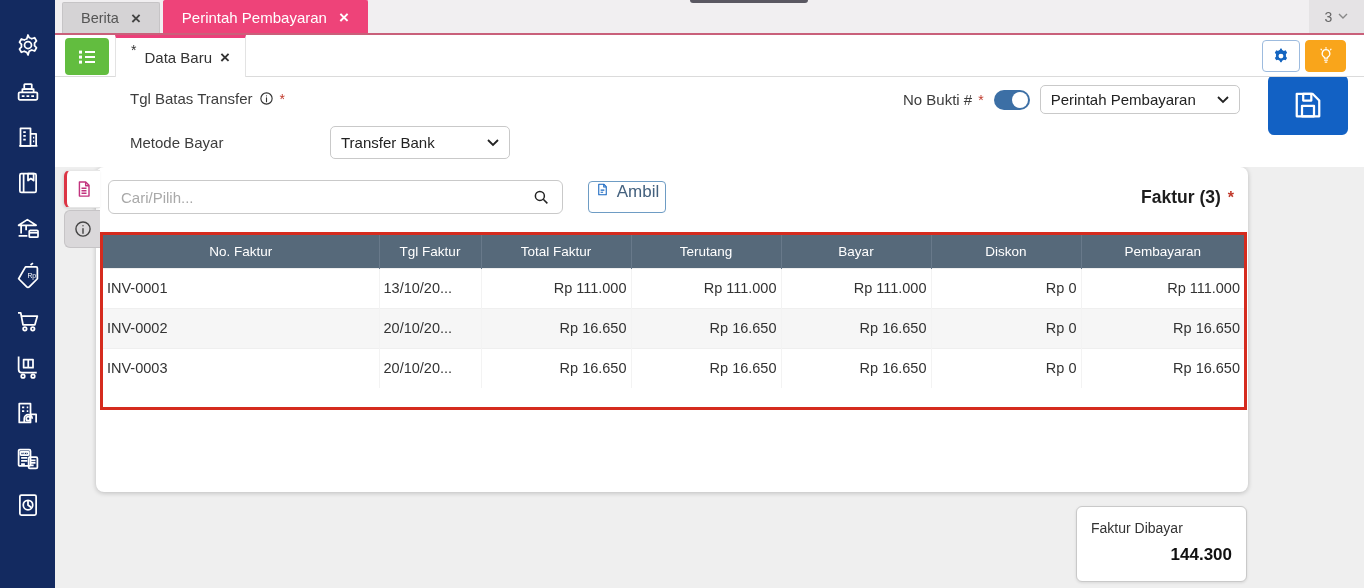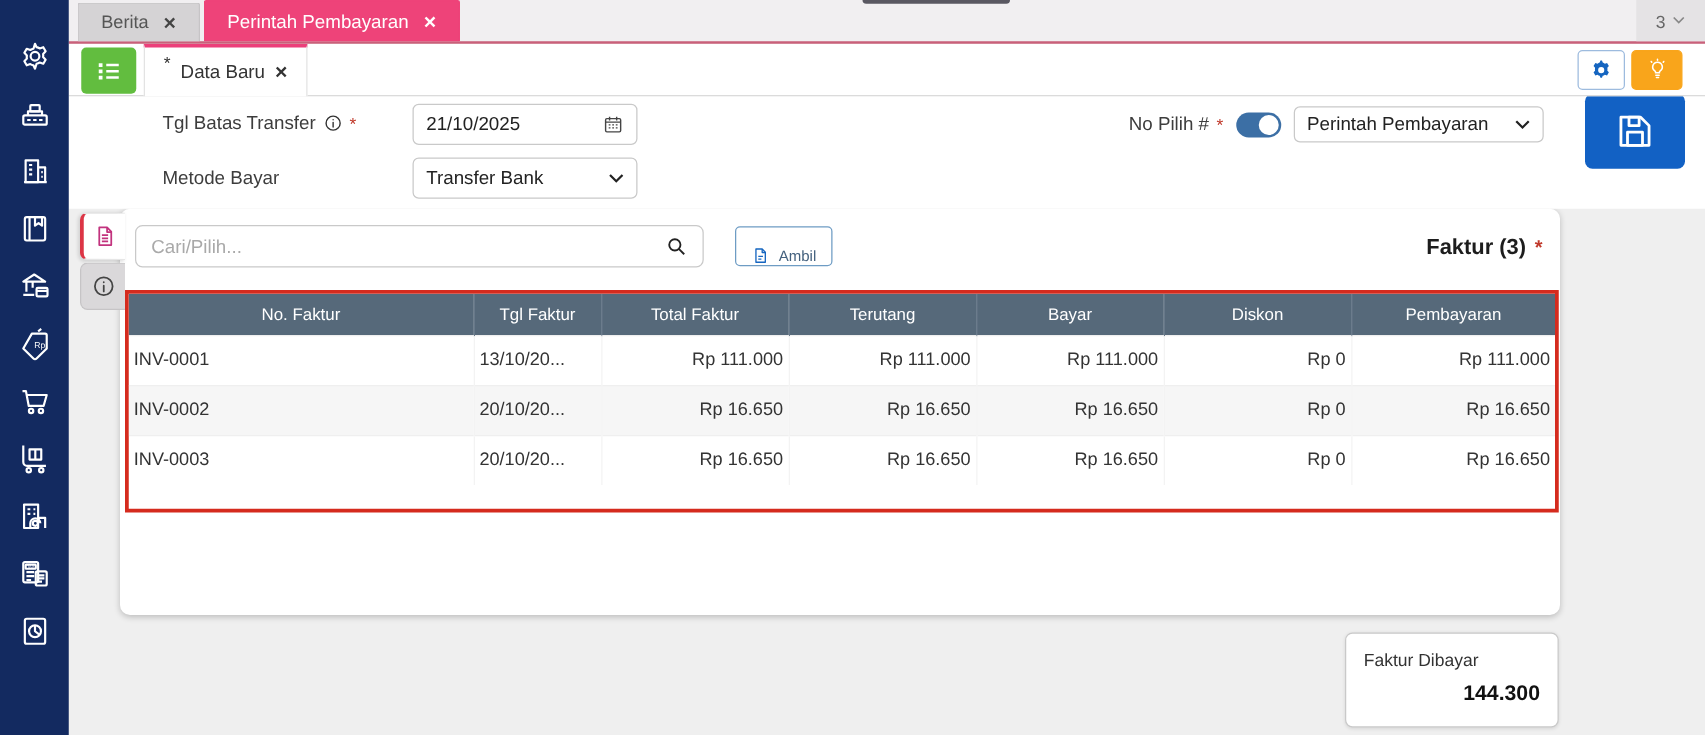--- a/index.html
+++ b/index.html
@@ -46,21 +46,21 @@
   
   .card { position:absolute; left:96px; top:167px; width:1152px; height:325px; background:#fff; border-radius:8px; box-shadow:0 1px 5px rgba(0,0,0,.22); z-index:2; }
   .vtab { position:absolute; width:36px; height:38px; border-radius:6px 0 0 6px; display:flex; align-items:center; justify-content:center; z-index:3; }
   .vtab.active { left:64px; top:170px; background:#fff; border:1px solid #E6E6E6; border-right:none; border-left:3px solid #DC3545; box-shadow:-1px 1px 3px rgba(0,0,0,.12); }
   .vtab.inactive { left:64px; top:210px; background:#DAD8DA; border:1px solid #C6C4C6; border-right:none; }
   .vtab svg { width:20px; height:20px; }
 
   .search-wrap { position:absolute; left:12px; top:13px; width:455px; height:34px; border:1px solid #C9C9C9; border-radius:6px; display:flex; align-items:center; padding:0 12px; gap:8px; background:#fff; }
   .search-wrap input { flex:1; border:none; outline:none; font-size:15px; color:#333; font-family:"Liberation Sans", sans-serif; }
   .search-wrap input::placeholder { color:#A9A9A9; }
-  .ambil-btn { position:absolute; left:492px; top:14px; width:78px; height:32px; background:#fff; border:1px solid #6E9CC4; border-radius:4px; display:flex; align-items:flex-end; justify-content:center; gap:7px; font-size:12px; color:#44617E; }
+  .ambil-btn { position:absolute; left:492px; top:14px; width:78px; height:32px; background:#fff; border:1px solid #6E9CC4; border-radius:4px; display:flex; align-items:flex-start; justify-content:center; gap:7px; font-size:17px; color:#44617E; }
   .faktur-heading { position:absolute; right:14px; top:20px; font-size:17.5px; font-weight:bold; color:#1d1d1d; display:flex; gap:7px; align-items:baseline; }
   .faktur-heading .req { font-size:16px; font-weight:bold; }
 
   .table-wrap { position:absolute; left:4px; top:65px; width:1147px; height:178px; border:3px solid #D52B1E; background:#fff; overflow:hidden; }
   table.grid { width:100%; border-collapse:collapse; table-layout:fixed; }
   table.grid th { background:#56697A; color:#fff; font-weight:normal; font-size:13.5px; height:33px; text-align:center; border-right:1px solid #68798A; }
   table.grid th:last-child { border-right:none; }
   table.grid th:nth-child(1){ width:276px; } table.grid th:nth-child(2){ width:102px; }
   table.grid th:nth-child(3){ width:150px; } table.grid th:nth-child(4){ width:150px; }
   table.grid th:nth-child(5){ width:150px; } table.grid th:nth-child(6){ width:150px; }
@@ -224,42 +224,34 @@
 
   <div class="form-area">
     <div class="flabel" style="left:75px; top:13px;">
       <span>Tgl Batas Transfer</span>
       <svg width="15" height="15" viewBox="0 0 24 24" fill="none" stroke="#333" stroke-width="1.8">
           <circle cx="12" cy="12" r="9"></circle>
           <path d="M12 7.5v.2M12 11v6" stroke-linecap="round"></path>
         </svg>
       <span class="req">*</span>
     </div>
-    <div class="text-input" style="left:275px; top:6px; width:180px; height:33px;">
-      <span>21/10/2025</span>
-      <svg width="17" height="17" viewBox="0 0 24 24" fill="none" stroke="#444" stroke-width="1.6">
-          <rect x="3.5" y="5.5" width="17" height="15" rx="1.5"></rect>
-          <path d="M3.5 9.5h17M8 3.5v4M16 3.5v4"></path>
-          <path d="M7 12.5h2M11 12.5h2M15 12.5h2M7 16h2M11 16h2M15 16h2" stroke-width="1.3"></path>
-        </svg>
-    </div>
 
     <div class="flabel" style="left:75px; top:57px;">
       <span>Metode Bayar</span>
     </div>
     <div class="text-input" style="left:275px; top:49px; width:180px; height:33px;">
       <span>Transfer Bank</span>
       <svg width="12" height="8" viewBox="0 0 12 8">
           <path d="M1 1l5 5 5-5" stroke="#222" stroke-width="1.8" fill="none"></path>
         </svg>
     </div>
 
     <div class="rt-group">
       <div class="flabel" style="position:static;">
-        <span>No Pilih #</span>
+        <span>No Bukti #</span>
         <span class="req">*</span>
       </div>
       <div class="toggle">
           <div class="knob"></div>
         </div>
       <div class="text-input" style="position:static; width:200px; height:29px;">
         <span>Perintah Pembayaran</span>
         <svg width="12" height="8" viewBox="0 0 12 8">
             <path d="M1 1l5 5 5-5" stroke="#222" stroke-width="1.8" fill="none"></path>
           </svg>

